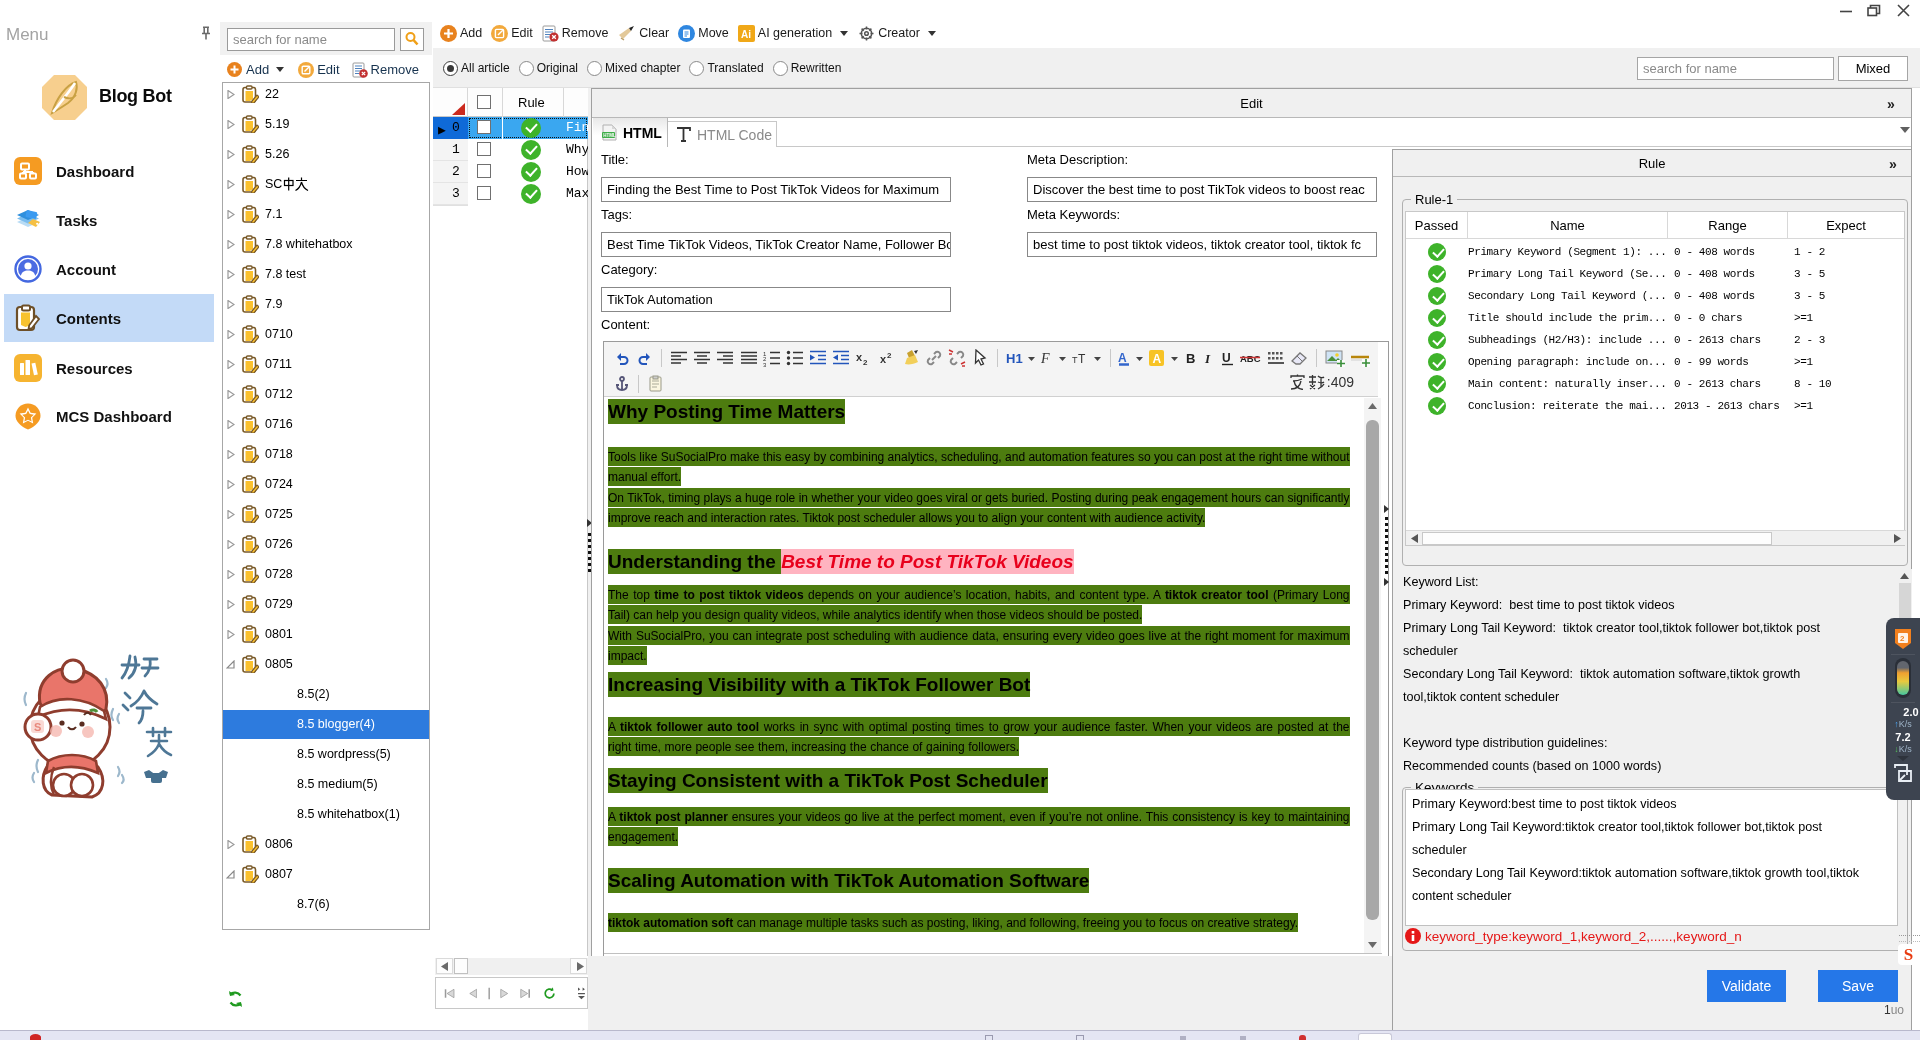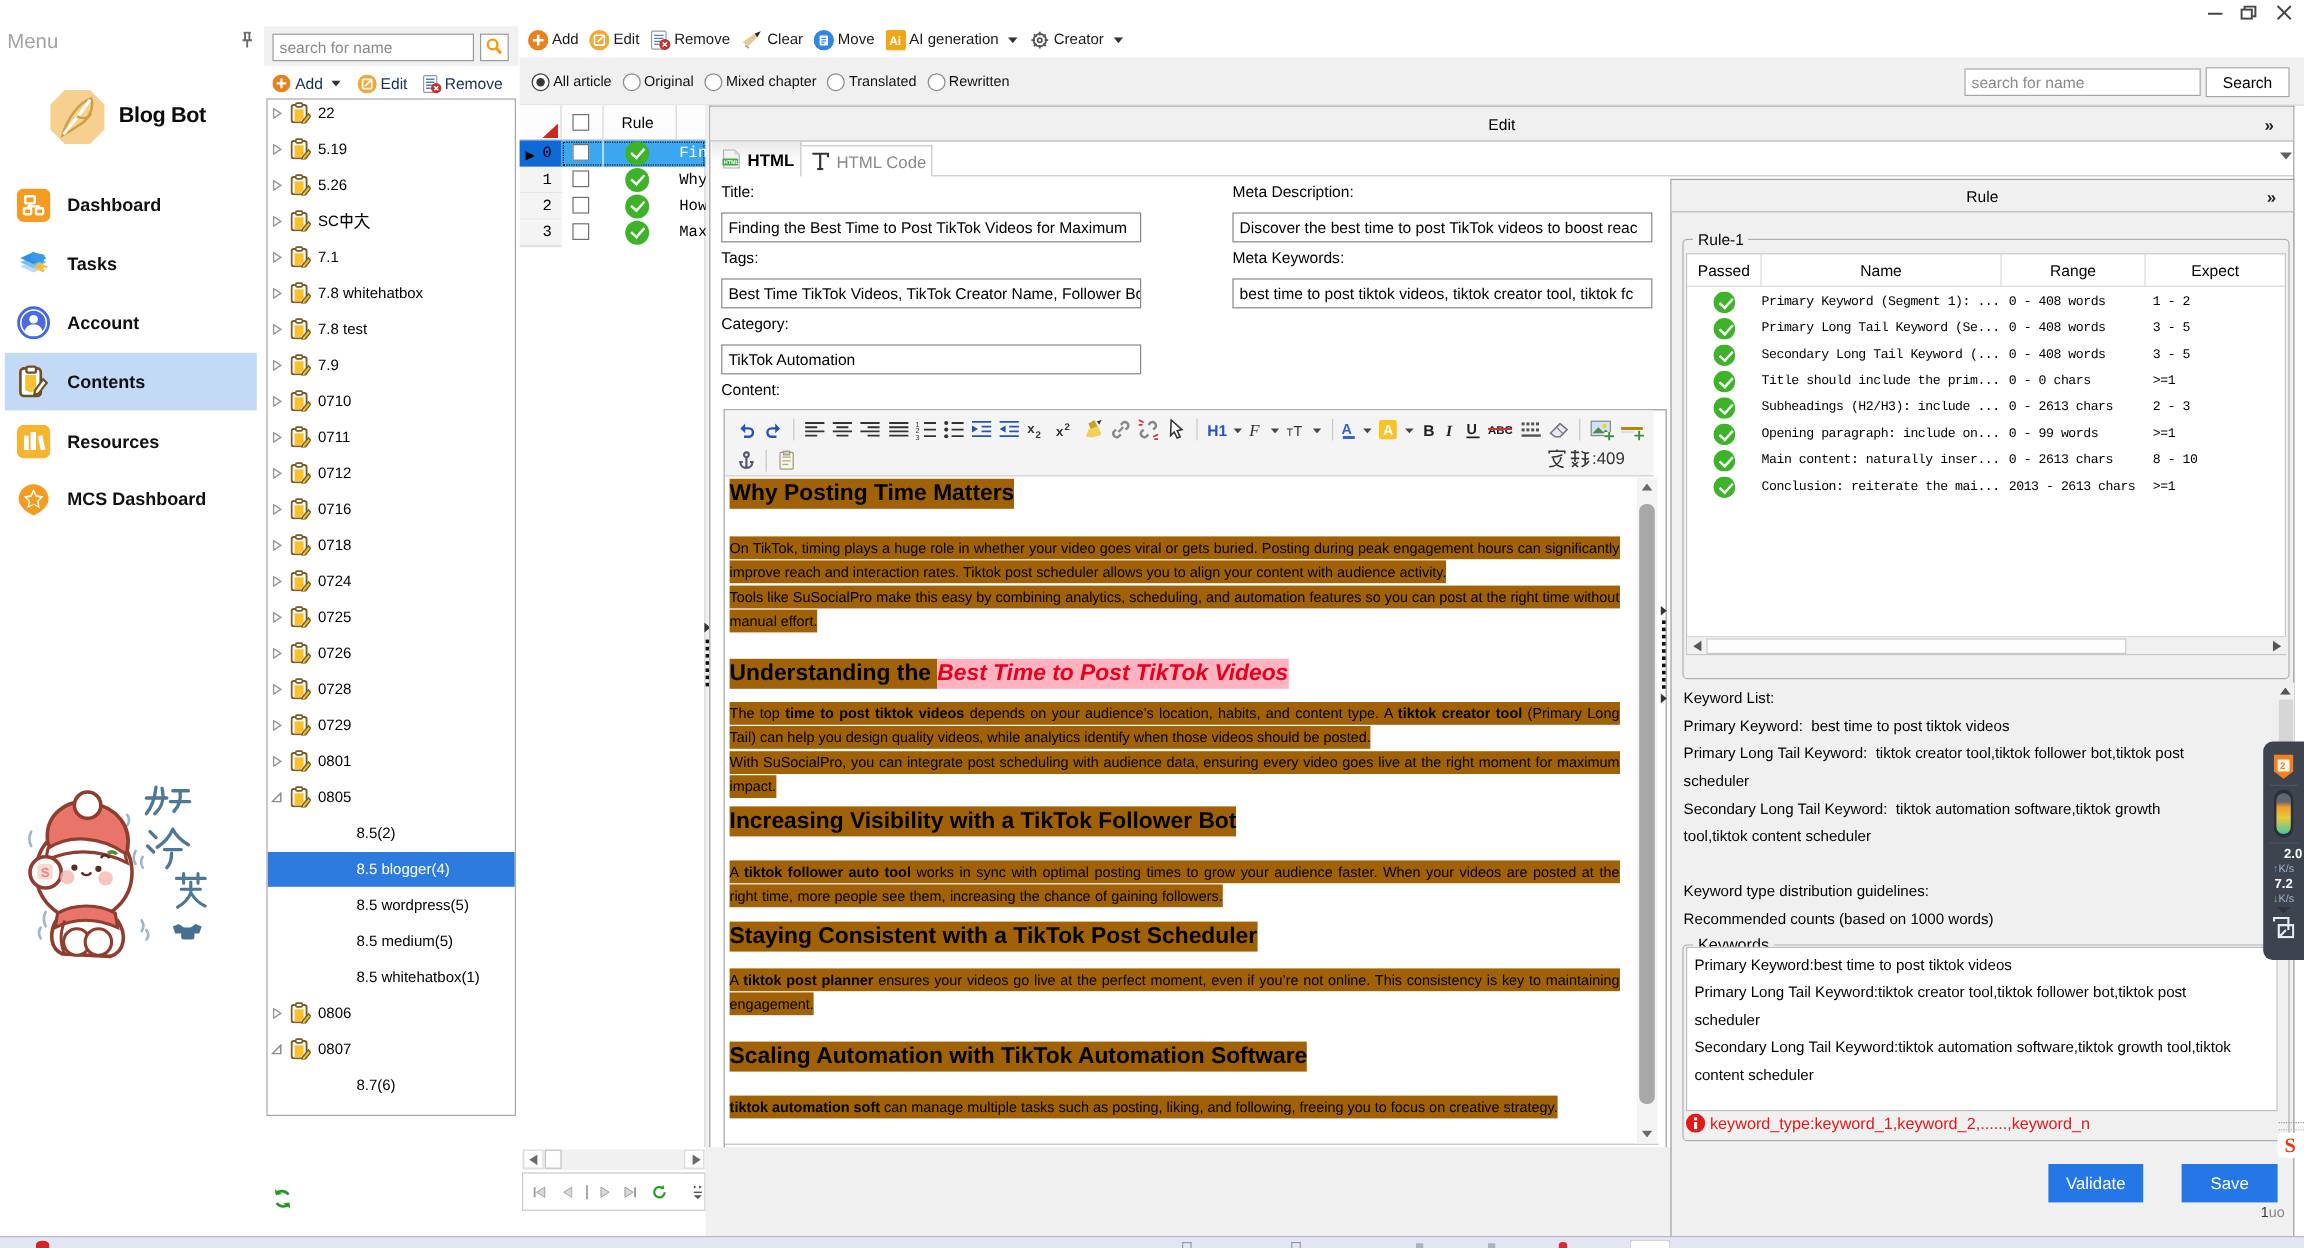--- a/index.html
+++ b/index.html
@@ -21,21 +21,21 @@
 .lbl{position:absolute;font-size:13px;color:#000}
 .ebtn{position:absolute;width:79px;height:32px;background:#2577e8;color:#fff;font-size:14px;display:flex;align-items:center;justify-content:center}
 .rad{display:inline-block;width:15px;height:15px;border-radius:50%;border:1px solid #8a8a8a;background:#fff;margin-right:3px;position:relative;flex:0 0 auto}
 .rad.on{border-color:#3c3c3c}
 .rad.on:after{content:"";position:absolute;left:3px;top:3px;width:7px;height:7px;border-radius:50%;background:#383838}
 .rl{margin-right:9px;color:#111}
 #edcontent h2{font-size:19px;line-height:28px;font-family:"Liberation Sans",sans-serif}
 #edcontent h2 .hl{padding:2px 0}
 #edcontent p{font-size:12px;line-height:20.5px;margin:0;text-align:justify}
 #edcontent p .hl{padding:2.5px 0}
-#edcontent .hl{background:#a16207}
+#edcontent .hl{background:#4d7c0f}
 .tcell{font-family:"Liberation Mono",monospace;font-size:13px}
 .tbrow svg{height:18px;margin:0 2.6px;flex:0 0 auto}
 </style>
 </head>
 <body>
 
 <div class="a" style="left:0;top:1030px;width:1920px;height:10px;background:#e4e5f3;border-top:1px solid #b8b8cc"></div>
 <div class="a" style="left:30px;top:1034px;width:11px;height:6px;background:#cf2525;border-radius:50% 50% 0 0"></div>
 <div class="a" style="left:985px;top:1035px;width:8px;height:5px;border:1px solid #9a9ab0;border-bottom:none"></div>
 <div class="a" style="left:1076px;top:1035px;width:8px;height:5px;border:1px solid #9a9ab0;border-bottom:none"></div>
@@ -465,21 +465,21 @@
 <span class="rad"></span>
       <span class="rl">Original</span>
 <span class="rad"></span>
       <span class="rl">Mixed chapter</span>
 <span class="rad"></span>
       <span class="rl">Translated</span>
 <span class="rad"></span>
       <span class="rl">Rewritten</span>
 </div>
 <div class="a inp" style="left:1204px;top:57px;width:197px;height:23px;border-color:#a5a5a5;color:#8a8a8a">search for name</div>
-<div class="a" style="left:1405px;top:56px;width:70px;height:25px;border:1px solid #a5a5a5;background:#fff;display:flex;align-items:center;justify-content:center;font-size:13px">Search</div>
+<div class="a" style="left:1405px;top:56px;width:70px;height:25px;border:1px solid #a5a5a5;background:#fff;display:flex;align-items:center;justify-content:center;font-size:13px">Mixed</div>
 
 <div id="tbl" class="a" style="left:0;top:88px;width:155px;height:868px;background:#fff;border-right:1px solid #c8c8c8">
 
 <div class="a" style="left:0;top:0;width:155px;height:29px;background:#fdfdfd;border-bottom:1px solid #c8c8c8">
 <div class="a" style="left:34px;top:0;width:1px;height:29px;background:#d8d8d8"></div>
 <div class="a" style="left:69px;top:0;width:1px;height:29px;background:#d8d8d8"></div>
 <div class="a" style="left:130px;top:0;width:1px;height:29px;background:#d8d8d8"></div>
 <svg class="a" style="left:19px;top:15px" width="13" height="12" viewBox="0 0 13 12">
           <path d="M13 0v12H0z" fill="#cc2a1e"></path>
         </svg>
@@ -797,22 +797,22 @@
               <g stroke="#333" stroke-width="1.3" fill="none">
                 <path d="M1 3h7M1 8h7M4.5 1v10M2 11l5 4M7 11l-5 4M10 2c2 2 5 2 6 1M10 8c2 1 5 1 6 0M13 4v10M10 15c2-1 5-3 6-5"></path>
               </g>
             </svg>
             <span style="margin-left:2px">:</span>
             <span>409</span>
           </div>
         </div>
 <div class="a" style="left:0;top:56px;width:750px;height:554px;background:#fff;overflow:hidden;padding:0 4.5px 0 4px" id="edcontent">
 <h2 style="margin:0 0 20px"><span class="hl">Why Posting Time Matters</span></h2>
+<p><span class="hl">Tools like SuSocialPro make this easy by combining analytics, scheduling, and automation features so you can post at the right time without manual effort.</span></p>
 <p><span class="hl">On TikTok, timing plays a huge role in whether your video goes viral or gets buried. Posting during peak engagement hours can significantly improve reach and interaction rates. Tiktok post scheduler allows you to align your content with audience activity.</span></p>
-<p><span class="hl">Tools like SuSocialPro make this easy by combining analytics, scheduling, and automation features so you can post at the right time without manual effort.</span></p>
 <h2 style="margin:20px 0 8px"><span class="hl">Understanding the </span><span style="background:#ffb3c0;color:#e8001c;font-style:italic;padding:2px 0">Best Time to Post TikTok Videos</span></h2>
 <p><span class="hl">The top <b>time to post tiktok videos</b> depends on your audience’s location, habits, and content type. A <b>tiktok creator tool</b> (Primary Long Tail) can help you design quality videos, while analytics identify when those videos should be posted.</span></p>
 <p><span class="hl">With SuSocialPro, you can integrate post scheduling with audience data, ensuring every video goes live at the right moment for maximum impact.</span></p>
 <h2 style="margin:5px 0 17px"><span class="hl">Increasing Visibility with a TikTok Follower Bot</span></h2>
 <p style="word-spacing:0.25px"><span class="hl">A <b>tiktok follower auto tool</b> works in sync with optimal posting times to grow your audience faster. When your videos are posted at the right time, more people see them, increasing the chance of gaining followers.</span></p>
 <h2 style="margin:10px 0 11px"><span class="hl">Staying Consistent with a TikTok Post Scheduler</span></h2>
 <p><span class="hl">A <b>tiktok post planner</b> ensures your videos go live at the perfect moment, even if you’re not online. This consistency is key to maintaining engagement.</span></p>
 <h2 style="margin:20px 0 17px"><span class="hl">Scaling Automation with TikTok Automation Software</span></h2>
 <p><span class="hl"><b>tiktok automation soft</b> can manage multiple tasks such as posting, liking, and following, freeing you to focus on creative strategy.</span></p>
 <h2 style="margin:19px 0 0"><span class="hl">Boosting Account Growth with a TikTok Growth Tool</span></h2>

